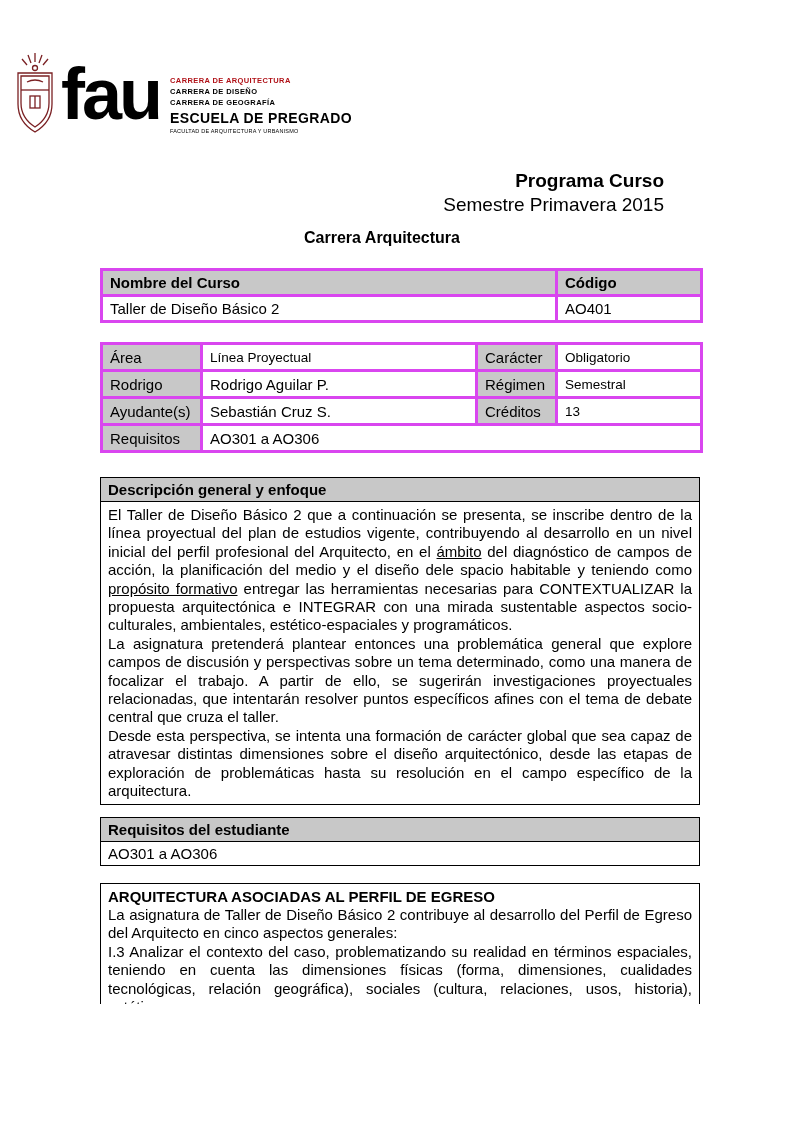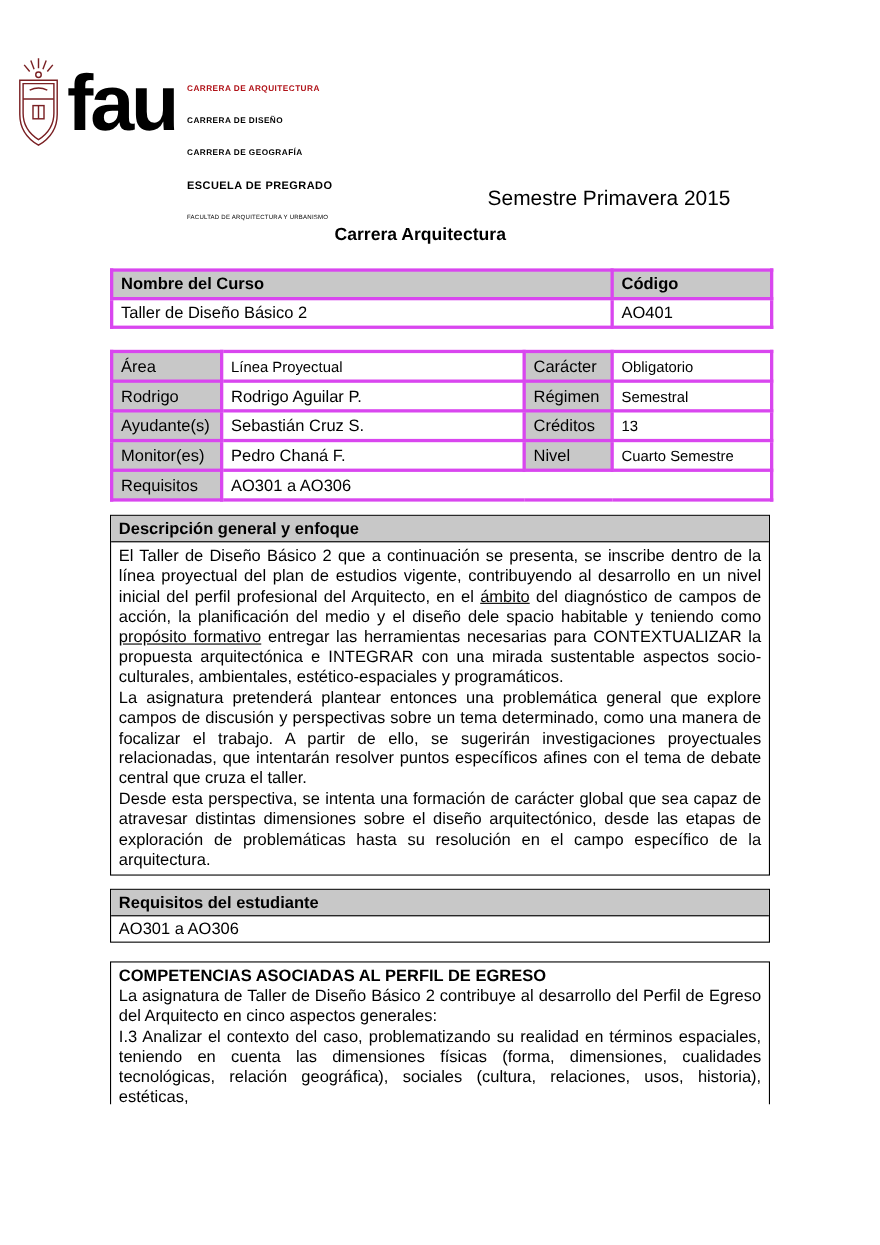--- a/index.html
+++ b/index.html
@@ -11,45 +11,45 @@
   }
   .content { position:absolute; left:100px; top:0; width:600px; }
 
   
   .logo-block { display:flex; align-items:flex-start; margin:52px 0 0 13px; height:92px; }
   .shield { color:var(--shield-maroon, #7a2023); flex:0 0 auto; }
   .fau-wordmark {
     font-size:72px; font-weight:bold; line-height:0.8; letter-spacing:-3px;
     margin:14px 0 0 4px;
   }
-  .logo-lines { margin:24px 0 0 10px; display:flex; flex-direction:column; gap:20px; }
+  .logo-lines { margin:24px 0 0 10px; display:flex; flex-direction:column; gap:2px; }
   .ll { font-size:7.5px; font-weight:bold; letter-spacing:0.4px; white-space:nowrap; }
   .ll.red { color:var(--logo-red, #b01117); }
-  .ll.big { font-size:10px; margin-top:1px; }
+  .ll.big { font-size:14px; margin-top:1px; }
   .ll.tiny { font-size:5.5px; font-weight:normal; letter-spacing:0.2px; }
 
   
   .doc-header { text-align:right; padding-right:36px; margin-top:26px; }
   .doc-title { font-size:19px; font-weight:bold; }
   .doc-semester { font-size:19px; margin-top:2px; }
   .doc-career { font-size:16px; font-weight:bold; margin-top:13px;text-align:center; }
 
   
   table { border-collapse:collapse; width:600px; table-layout:fixed; }
   td, th { border:3px solid #d946ef; padding:3px 7px; text-align:left; vertical-align:middle;
            font-size:15px; font-weight:normal; height:26px; }
   .hdr-cell { background:var(--table-header-bg, #c8c8c8); font-weight:bold; }
   .label-cell { background:var(--table-header-bg, #c8c8c8); }
   .small { font-size:13.5px; }
   .course-tbl { margin-top:21px; }
   .info-tbl { margin-top:19px; }
   .info-tbl td { height:27px; }
 
   
-  .section { margin-top:12px; border:1px solid #000; width:600px; }
+  .section { margin-top:24px; border:1px solid #000; width:600px; }
   .section-header {
     background:var(--table-header-bg, #c8c8c8); font-weight:bold; font-size:15px;
     padding:2px 7px; border-bottom:1px solid #000; line-height:19px;
   }
   .section-body { padding:4px 7px 3px 7px; font-size:15px; line-height:18.4px; text-align:justify; }
   .section-body p { margin:0; }
   .section-body p.bold { font-weight:bold; }
   .section-row { padding:2px 7px; font-size:15px; line-height:19px; }
   .tight { margin-top:12px; }
   .res { margin-top:17px; }
@@ -86,20 +86,21 @@
       <div class="ll">CARRERA DE GEOGRAFÍA</div>
       <div class="ll big">ESCUELA DE PREGRADO</div>
       <div class="ll tiny">FACULTAD DE ARQUITECTURA Y URBANISMO</div>
     </div>
   </div>
 
   <div class="content">
     <div style="height:144px;"></div>
 
     <div class="doc-header">
+      <div class="doc-title">Programa Curso</div>
       <div class="doc-semester">Semestre Primavera 2015</div>
       <div class="doc-career">Carrera Arquitectura</div>
     </div>
 
     <table class="course-tbl">
       <colgroup>
           <col style="width:455px">
           <col style="width:145px">
         </colgroup>
       <tbody>
@@ -134,26 +135,20 @@
         <td class="label-cell">Régimen</td>
         <td class="small">Semestral</td>
       </tr>
       <tr>
         <td class="label-cell">Ayudante(s)</td>
         <td>Sebastián Cruz S.</td>
         <td class="label-cell">Créditos</td>
         <td class="small">13</td>
       </tr>
       <tr>
-        <td class="label-cell">Monitor(es)</td>
-        <td>Pedro Chaná F.</td>
-        <td class="label-cell">Nivel</td>
-        <td class="small">Cuarto Semestre</td>
-      </tr>
-      <tr>
         <td class="label-cell">Requisitos</td>
         <td colspan="3">AO301 a AO306</td>
       </tr>
     </tbody>
       </table>
 
     <div class="section">
       <div class="section-header">Descripción general y enfoque</div>
       <div class="section-body">
         <p><span>El Taller de Diseño Básico 2 que a continuación se presenta, se inscribe dentro de la línea proyectual del plan de estudios vigente, contribuyendo al desarrollo en un nivel inicial del perfil profesional del Arquitecto, en el </span><span style="text-decoration: underline;">ámbito</span><span> del diagnóstico de campos de acción, la planificación del medio y el diseño dele spacio habitable y teniendo como </span><span style="text-decoration: underline;">propósito formativo</span><span> entregar las herramientas necesarias para CONTEXTUALIZAR la propuesta arquitectónica e INTEGRAR con una mirada sustentable aspectos socio-culturales, ambientales, estético-espaciales y programáticos.</span></p>
@@ -162,21 +157,21 @@
       </div>
     </div>
 
     <div class="section tight">
       <div class="section-header">Requisitos del estudiante</div>
       <div class="section-row">AO301 a AO306</div>
     </div>
 
     <div class="section res">
       <div class="section-body">
-        <p class="bold">COMPETENCIAS ASOCIADAS AL PERFIL DE EGRESO</p>
+        <p class="bold">ARQUITECTURA ASOCIADAS AL PERFIL DE EGRESO</p>
         <p>La asignatura de Taller de Diseño Básico 2 contribuye al desarrollo del Perfil de Egreso del Arquitecto en cinco aspectos generales:</p>
         <p>I.3 Analizar el contexto del caso, problematizando su realidad en términos espaciales, teniendo en cuenta las dimensiones físicas (forma, dimensiones, cualidades tecnológicas, relación geográfica), sociales (cultura, relaciones, usos, historia), estéticas,</p>
       </div>
     </div>
   </div>
 
   <div class="page-number">1</div>
 </div>
 
 </body></html>

